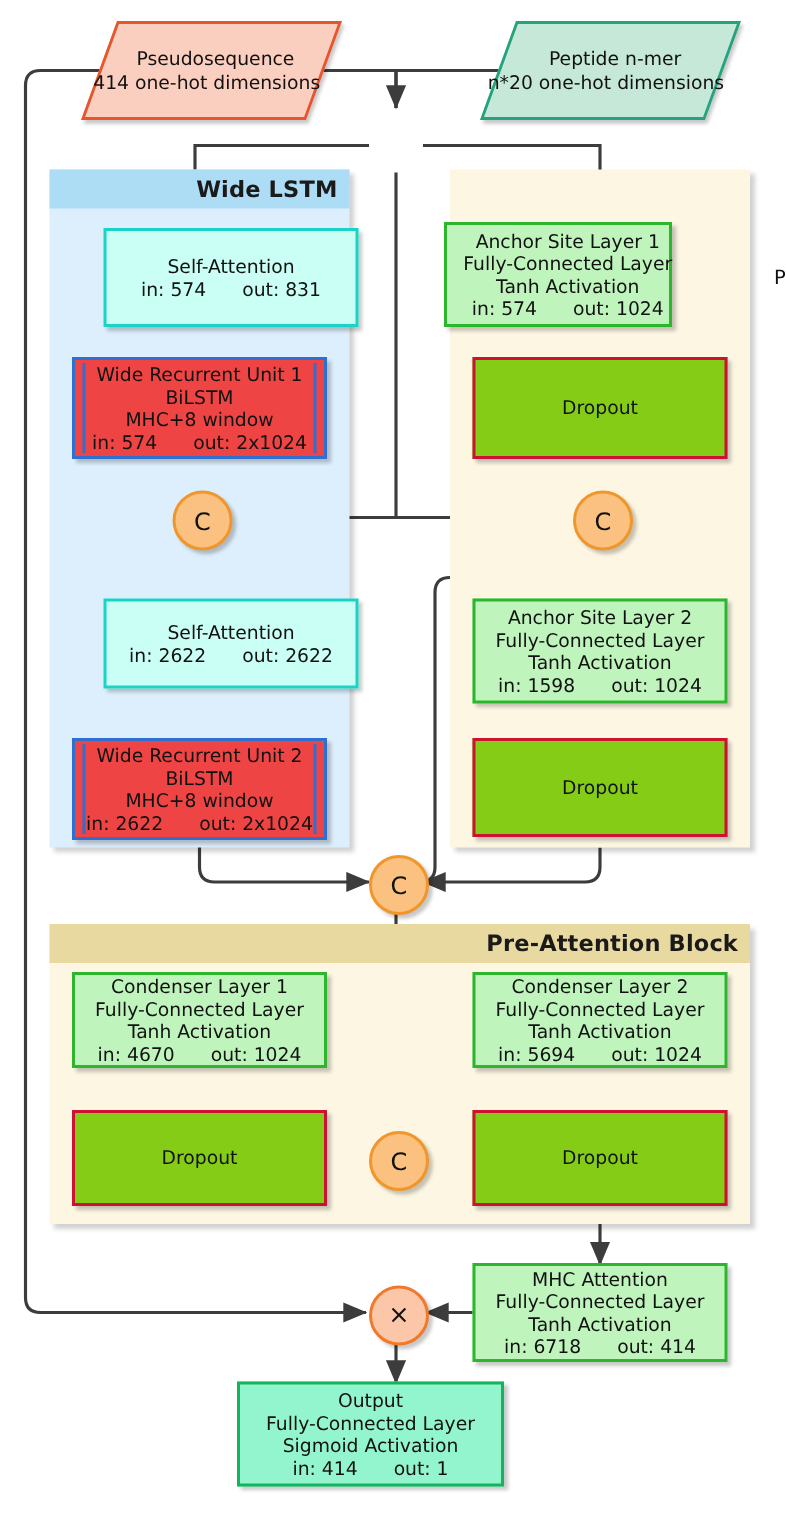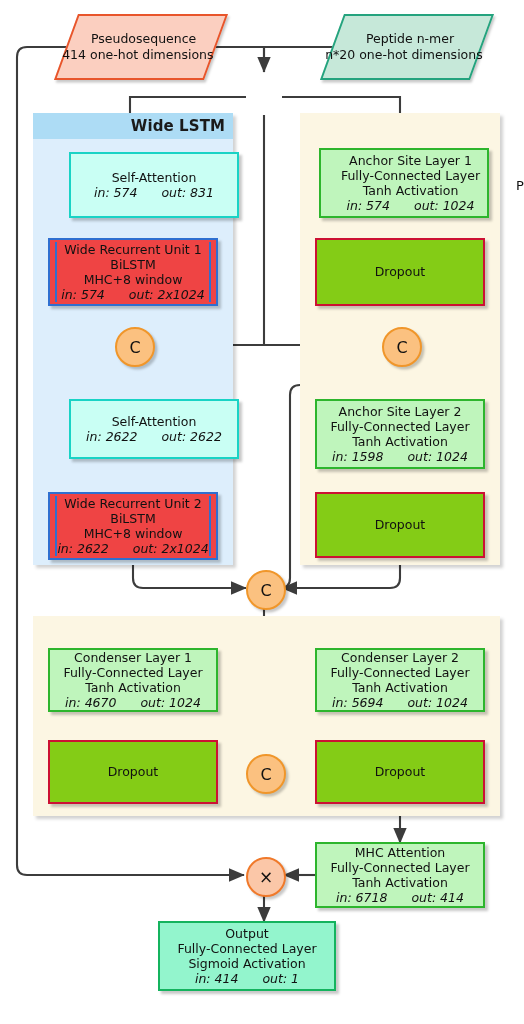--- a/index.html
+++ b/index.html
@@ -20,21 +20,21 @@
   .grp-lstm .ghdr{background:#addcf5;}
   .grp-anchor, .grp-preatt{background:#fcf6e3;box-shadow:3px 3px 3px rgba(0,0,0,.18);}
   .grp-anchor .ghdr, .grp-preatt .ghdr{background:#e8d9a0;}
 
   
   .node{position:absolute;box-sizing:border-box;display:flex;flex-direction:column;
         align-items:center;justify-content:center;text-align:center;
         font-size:12.5px;color:#111;line-height:1.22;
         box-shadow:2.5px 2.5px 2.5px rgba(0,0,0,.22);}
   .node .ln{display:block;white-space:nowrap;}
-  .node .io{display:flex;gap:24px;white-space:nowrap;font-style:italic;}
+  .node .io{display:flex;gap:24px;white-space:nowrap;}
 
   .n-attn{background:#c9fff4;border:2px solid #19d3c5;margin-left:21px;}
   .n-rnn{background:#ef4444;border:2px solid #2f6fd0;}
   .n-rnn:before,.n-rnn:after{content:"";position:absolute;top:2px;bottom:2px;width:0;
         border-left:2px solid #2f6fd0;}
   .n-rnn:before{left:5px;} .n-rnn:after{right:5px;}
   .n-fc{background:#bff5bc;border:2px solid #2db52d;}
   .n-fc-out{background:#93f5cd;border:2px solid #14b35e;}
   .n-drop{background:#84cc16;border:2px solid #cc1133;}
 
@@ -174,21 +174,21 @@
     <span class="io">
       <span>in: 2622</span>
       <span>out: 2x1024</span>
     </span>
   </div>
 
   <div class="group grp-anchor" style="left:300px;top:113px;width:200px;height:452px;">
     <div class="gbody"></div>
   </div>
 
-  <div class="node n-fc" style="left:319px;top:148px;width:170px;height:70px;padding-left:13px;">
+  <div class="node n-fc" style="left:296px;top:148px;width:152px;height:70px;padding-left:13px;">
     <span class="ln">Anchor Site Layer 1</span>
     <span class="ln">Fully-Connected Layer</span>
     <span class="ln">Tanh Activation</span>
     <span class="io">
       <span>in: 574</span>
       <span>out: 1024</span>
     </span>
   </div>
 
   <div class="node n-drop" style="left:315px;top:238px;width:170px;height:68px;">
@@ -213,20 +213,21 @@
     <span class="ln">Dropout</span>
   </div>
 
   <div class="clip-char" style="left:516px;top:178px;">P</div>
 
   <div class="op" style="left:246px;top:570px;">
     <span>C</span>
   </div>
 
   <div class="group grp-preatt" style="left:33px;top:616px;width:467px;height:200px;">
+    <div class="ghdr">Pre-Attention Block</div>
     <div class="gbody"></div>
   </div>
 
   <div class="node n-fc" style="left:48px;top:648px;width:170px;height:64px;">
     <span class="ln">Condenser Layer 1</span>
     <span class="ln">Fully-Connected Layer</span>
     <span class="ln">Tanh Activation</span>
     <span class="io">
       <span>in: 4670</span>
       <span>out: 1024</span>

